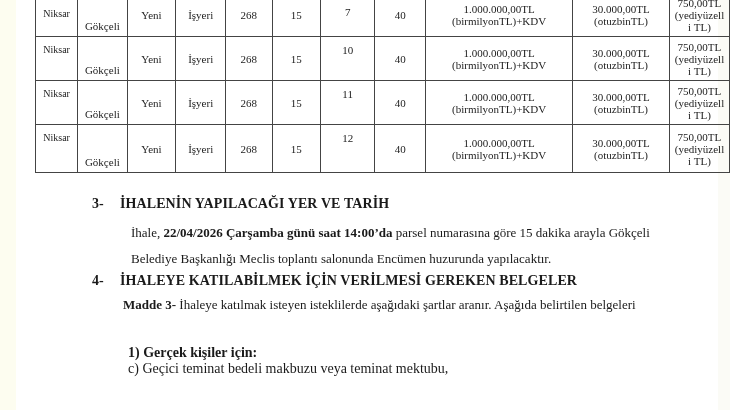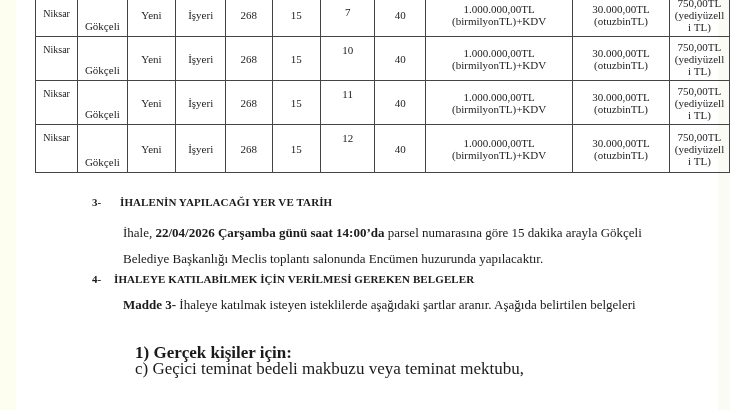--- a/index.html
+++ b/index.html
@@ -36,28 +36,28 @@
   td.c-cins { width:48px; }
   td.c-nit  { width:48px; }
   td.c-ada  { width:46px; }
   td.c-par  { width:49px; }
   td.c-no   { width:56px; vertical-align:top; padding-top:7px !important; }
   td.c-alan { width:52px; }
   td.c-bed  { width:150px; }
   td.c-tem  { width:98px; }
   td.c-sart { width:56px; }
   .sec {
-    position:absolute; left:92px; font-weight:bold; font-size:11px; letter-spacing:0.1px;
+    position:absolute; left:92px; font-weight:bold; font-size:14px; letter-spacing:0.1px;
   }
   .sec .num { display:inline-block; width:22px; }
   .para {
     position:absolute; left:123px; font-size:13px; line-height:16px; width:600px;
   }
   .list {
-    position:absolute; left:135px; font-size:17px; line-height:16px;
+    position:absolute; left:128px; font-size:14px; line-height:16px;
   }
   b { font-weight:bold; }
 </style>
 </head>
 <body>
 
 <div class="left-strip"></div>
 <div class="right-strip"></div>
 
 <table class="parcels">
@@ -113,27 +113,27 @@
       <td class="c-bed"><span>1.000.000,00TL</span><br><span>(birmilyonTL)+KDV</span></td>
       <td class="c-tem"><span>30.000,00TL</span><br><span>(otuzbinTL)</span></td>
       <td class="c-sart"><span>750,00TL</span><br><span>(yediyüzell</span><br><span>i TL)</span></td>
     </tr>
   </tbody>
 </table>
 
 <div class="sec" style="top:196px">
   <span class="num">3-</span><span style="margin-left:6px">İHALENİN YAPILACAĞI YER VE TARİH</span>
 </div>
-<div class="para" style="top:220px; line-height:26px;">
+<div class="para" style="top:220px; line-height:26px;margin-left:8px;">
   <span>İhale, </span><b>22/04/2026 Çarşamba günü saat 14:00’da</b><span> parsel numarasına göre 15 dakika arayla Gökçeli</span><br>
   <span>Belediye Başkanlığı Meclis toplantı salonunda Encümen huzurunda yapılacaktır.</span>
 </div>
 
 <div class="sec" style="top:273px">
-  <span class="num">4-</span><span style="">İHALEYE KATILABİLMEK İÇİN VERİLMESİ GEREKEN BELGELER</span>
+  <span class="num">4-</span><span style="margin-left:6px">İHALEYE KATILABİLMEK İÇİN VERİLMESİ GEREKEN BELGELER</span>
 </div>
 <div class="para" style="top:297px;">
   <b>Madde 3-</b><span> İhaleye katılmak isteyen isteklilerde aşağıdaki şartlar aranır. Aşağıda belirtilen belgeleri</span><br>
 </div>
 
 <div class="list" style="top:345px;">
   <div><b>1) Gerçek kişiler için:</b></div>
   <div>c) Geçici teminat bedeli makbuzu veya teminat mektubu,</div>
 </div>
 

